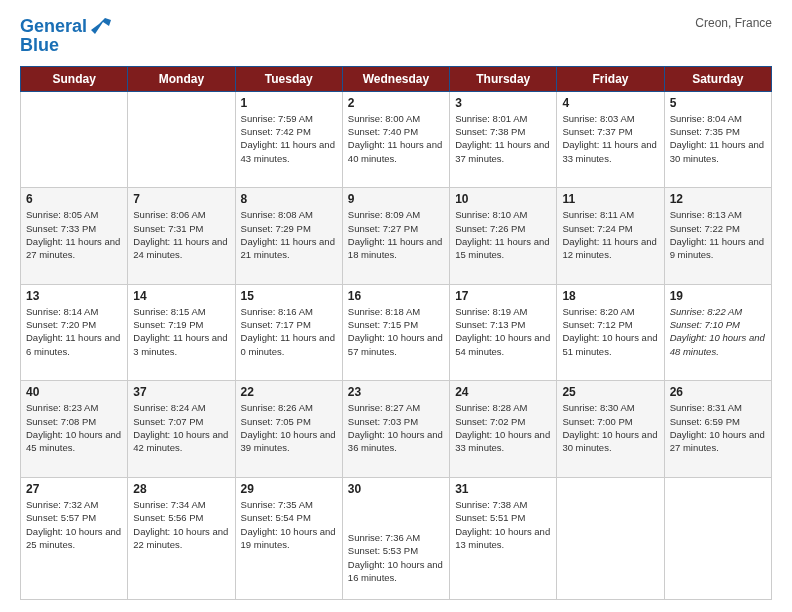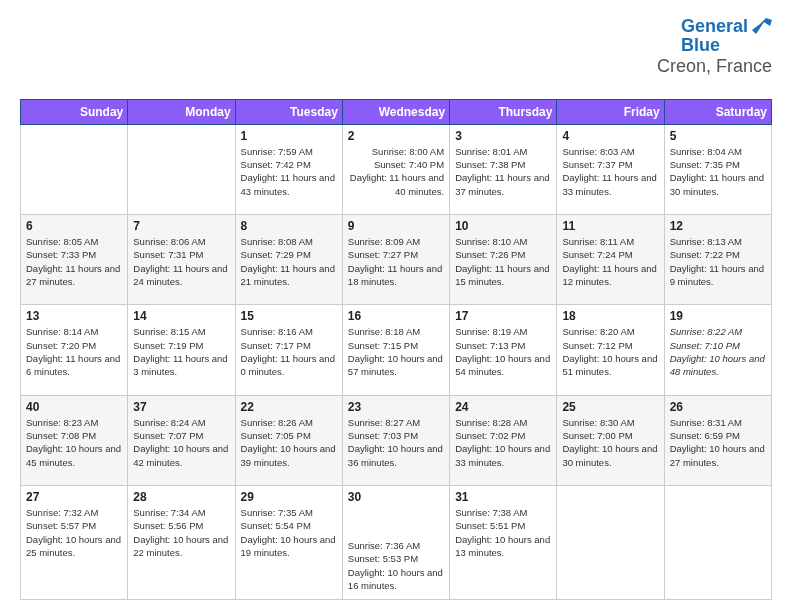--- a/index.html
+++ b/index.html
@@ -13,23 +13,22 @@
     .page {
       width: 792px;
       height: 612px;
       padding: 16px 20px 12px 20px;
       display: flex;
       flex-direction: column;
     }
     .header {
       display: flex;
       justify-content: space-between;
-      align-items: flex-end;
-      margin-bottom: 22px;
-      flex-direction: column;
+      align-items: flex-start;
+      margin-bottom: 10px;
     }
     .logo {
       display: flex;
       align-items: center;
     }
     .logo-text {
       font-size: 18px;
       font-weight: bold;
       color: #333;
       line-height: 1.1;
@@ -39,38 +38,38 @@
     }
     .title-area {
       text-align: right;
     }
     .month-title {
       font-size: 32px;
       font-weight: bold;
       color: #222;
     }
     .location {
-      font-size: 18px;
+      font-size: 12px;
       color: #555;
     }
     .calendar {
       flex: 1;
       border: 1px solid #ccc;
       border-collapse: collapse;
       width: 100%;
       table-layout: fixed;
     }
     .calendar th {
-      background: #8b5cf6;
+      background: #7f1d1d;
       color: #fff;
       font-size: 12px;
       font-weight: bold;
       padding: 5px 4px;
       border: 1px solid #1a5090;
-      text-align: right;
+      text-align: center;
     }
     .calendar td {
       border: 1px solid #ccc;
       vertical-align: top;
       padding: 4px 5px;
       font-size: 10px;
       color: #333;
       height: 88px;
     }
     .day-num {
@@ -132,21 +131,21 @@
           <td class="row-normal"></td>
           <td class="row-normal"></td>
           <td class="row-normal">
             <div class="day-num">1</div>
             <div class="cell-info" style="white-space: pre-line;">Sunrise: 7:59 AM
 Sunset: 7:42 PM
 Daylight: 11 hours and 43 minutes.</div>
           </td>
           <td class="row-normal">
             <div class="day-num">2</div>
-            <div class="cell-info" style="white-space: pre-line; text-align: right;">Sunrise: 8:00 AM
+            <div class="cell-info" style="white-space: pre-line;">Sunrise: 8:00 AM
 Sunset: 7:40 PM
 Daylight: 11 hours and 40 minutes.</div>
           </td>
           <td class="row-normal">
             <div class="day-num">3</div>
             <div class="cell-info" style="white-space: pre-line;">Sunrise: 8:01 AM
 Sunset: 7:38 PM
 Daylight: 11 hours and 37 minutes.</div>
           </td>
           <td class="row-normal">

